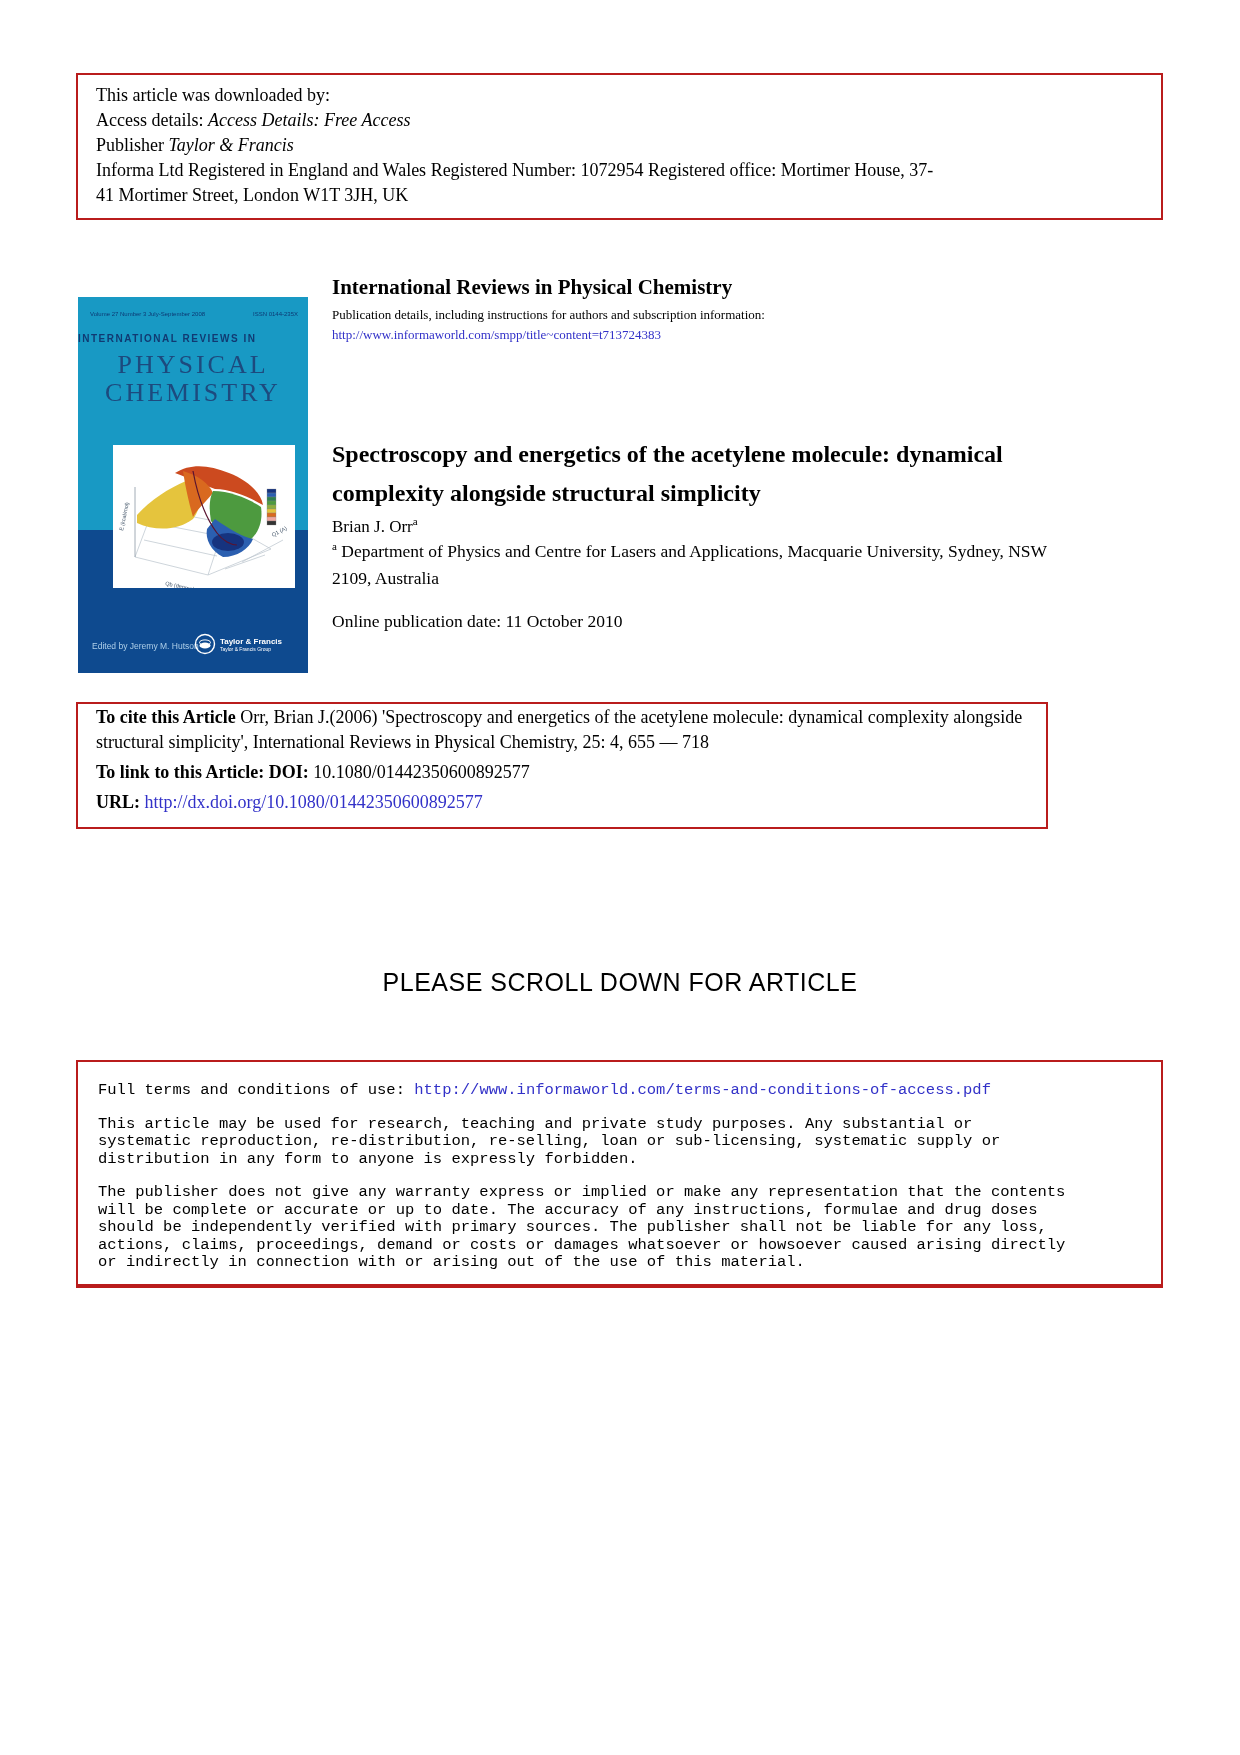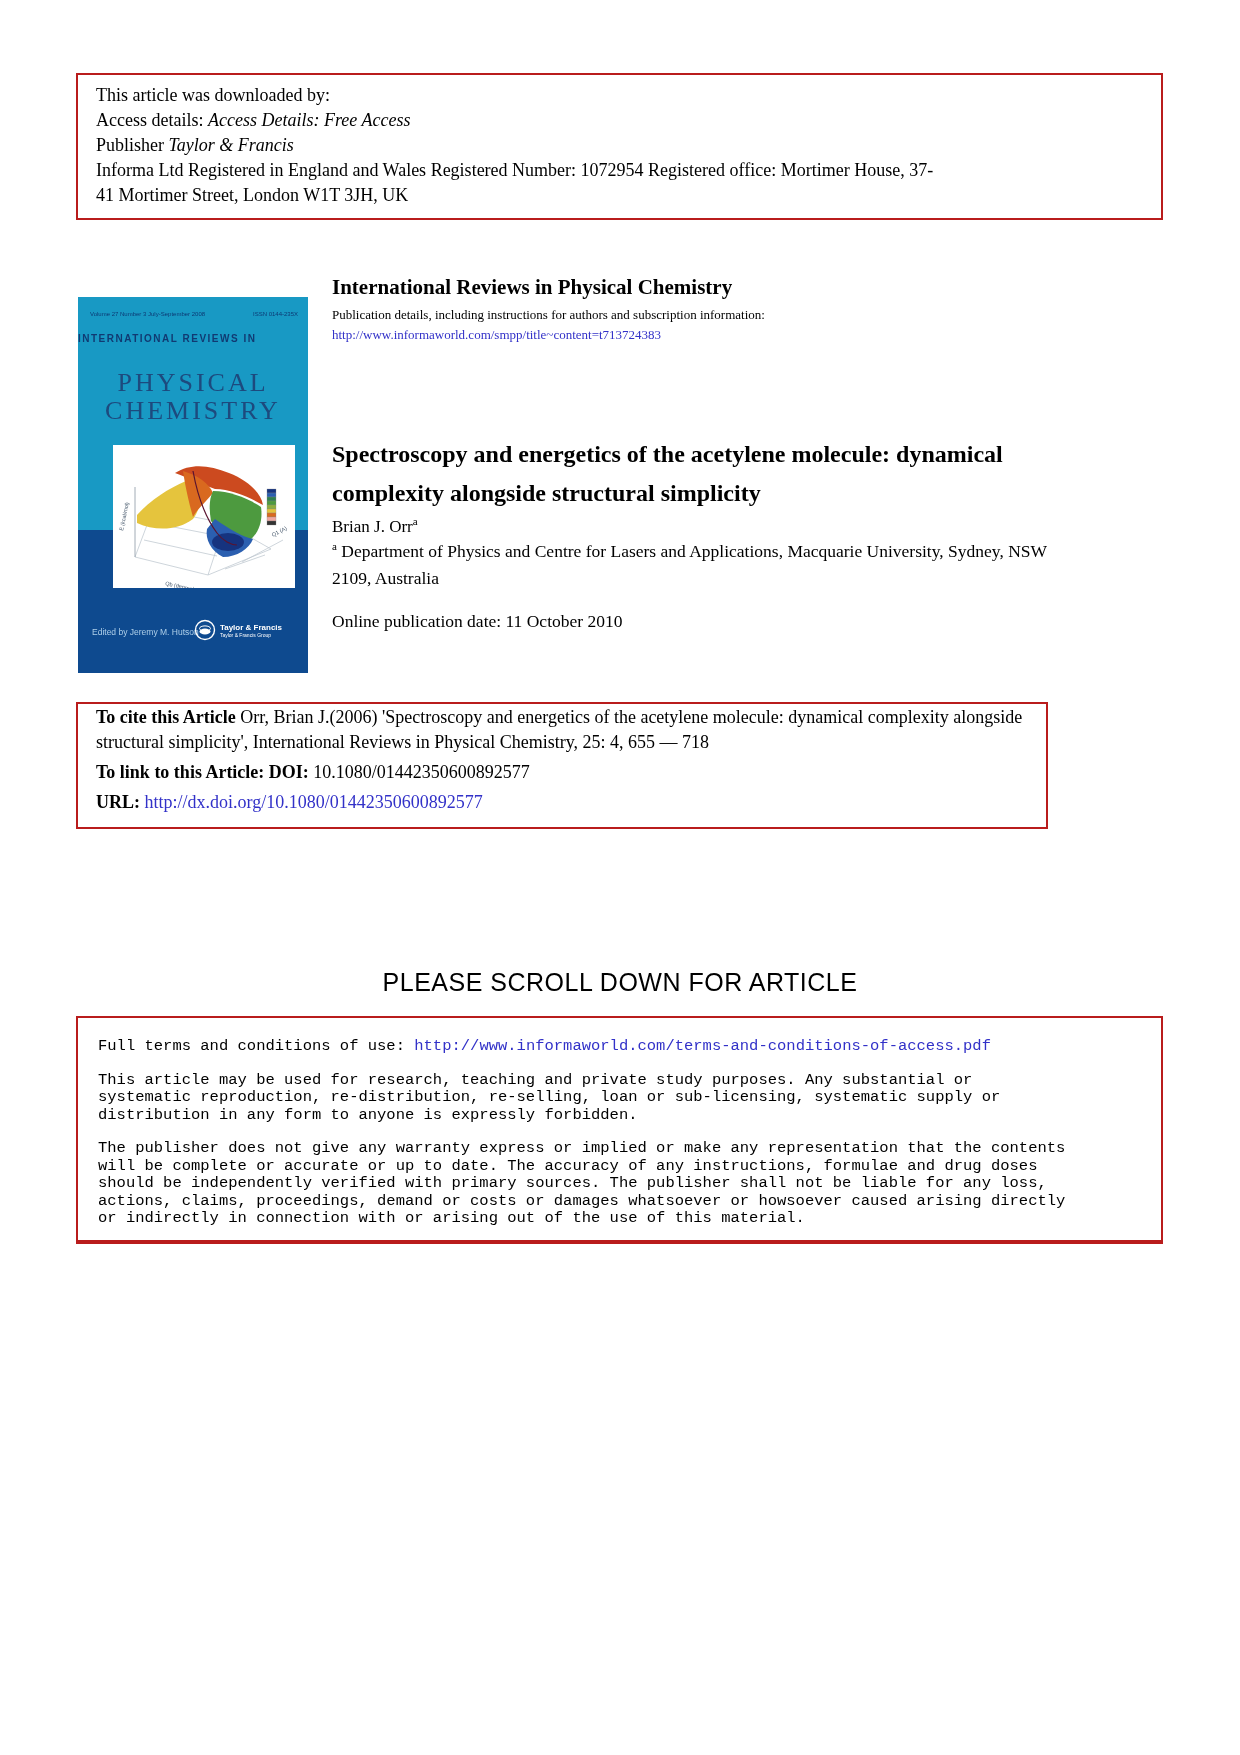--- a/index.html
+++ b/index.html
@@ -20,26 +20,26 @@
   .cover { position:absolute; left:78px; top:297px; width:230px; height:376px;
     background:#1899c4; overflow:hidden; }
   .cover-band { position:absolute; left:0; bottom:0; width:230px; height:143px;
     background:#0e4a8f; }
   .cover-topline { position:absolute; top:14px; left:12px; right:10px;
     display:flex; justify-content:space-between;
     font-family:"Liberation Sans", sans-serif; font-size:6px; color:#0d3a74; }
   .cover-series { position:absolute; top:36px; left:0; width:100%;
     text-align:left; font-family:"Liberation Sans", sans-serif;
     font-size:10px; font-weight:bold; letter-spacing:1.5px; color:#113a72; }
-  .cover-title { position:absolute; top:72px; left:0; width:100%;
+  .cover-title { position:absolute; top:54px; left:0; width:100%;
     text-align:center; font-family:"Liberation Serif", serif;
     font-size:26px; letter-spacing:3px; color:#1d4a7e; line-height:28px; }
   .cover-plot { position:absolute; left:35px; top:148px; width:182px; height:143px;
     background:#ffffff; }
-  .cover-footer { position:absolute; left:0; bottom:26px; width:214px; height:34px; }
+  .cover-footer { position:absolute; left:0; bottom:12px; width:214px; height:34px; }
   .edited-by { position:absolute; left:14px; bottom:10px;
     font-family:"Liberation Sans", sans-serif; font-size:8.5px; color:#aecfe9; }
   .tf-logo { position:absolute; right:10px; bottom:6px; display:flex;
     align-items:center; gap:4px; }
   .tf-logo-text { font-family:"Liberation Sans", sans-serif; color:#ffffff; }
   .tf-logo-text .l1 { font-size:8px; font-weight:bold; line-height:9px; }
   .tf-logo-text .l2 { font-size:5px; line-height:6px; }
 
   
   .journal-header { position:absolute; left:332px; top:274px; width:770px; }
@@ -62,21 +62,21 @@
   .box-cite p { margin-bottom:5px; }
   .box-cite p:last-child { margin-bottom:0; }
   .bold { font-weight:bold; }
 
   
   .scroll-notice { position:absolute; left:0; top:968px; width:1240px;
     text-align:center; font-family:"Liberation Sans", sans-serif;
     font-size:25px; letter-spacing:0.5px; color:#000; }
 
   
-  .box-terms { left:76px; top:1016px; width:1087px;
+  .box-terms { left:76px; top:1060px; width:1087px;
     border-bottom-width:4px; padding:20px 0 8px 20px;
     font-family:"Liberation Mono", monospace; font-size:15.5px;
     line-height:17.5px; }
   .box-terms p { width:975px; margin-bottom:16px; }
   .box-terms p:last-child { margin-bottom:4px; }
 
   svg text { font-family:"Liberation Sans", sans-serif; }
 </style>
 </head>
 <body>

